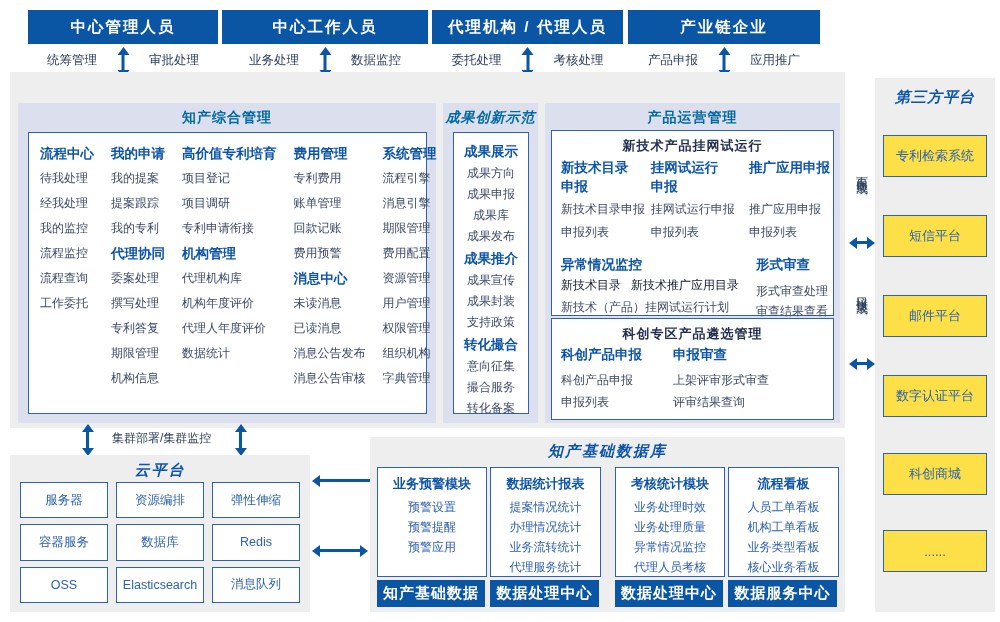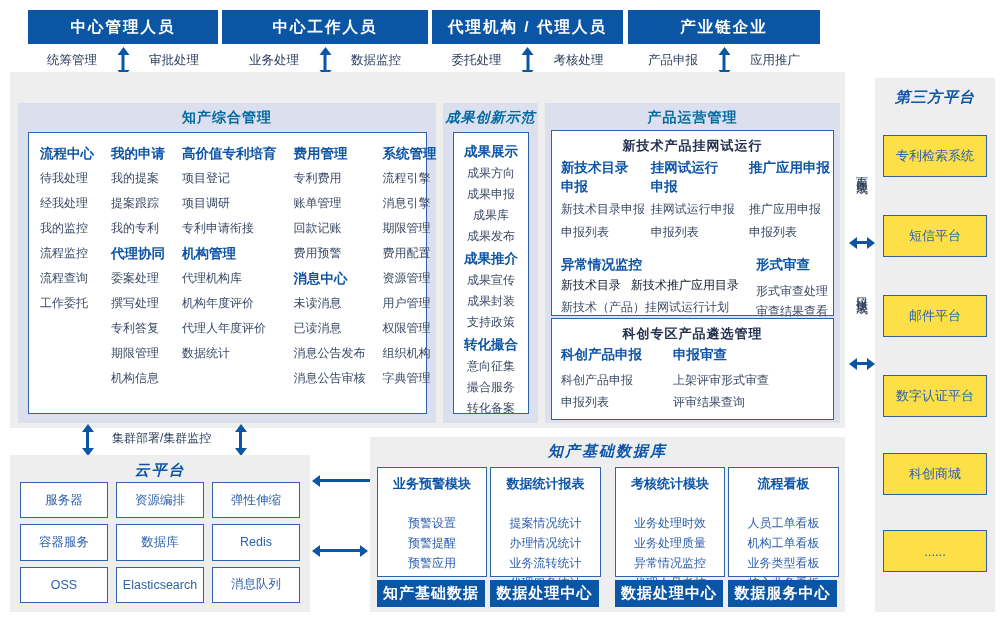--- a/index.html
+++ b/index.html
@@ -115,21 +115,21 @@
   
   .db{position:absolute;left:370px;top:437px;width:475px;height:175px;background:#eeeeef}
   .db-title{margin-top:5px;text-align:center;font-weight:bold;font-style:italic;font-size:15px;color:#0e55a7;letter-spacing:2px}
   .db-mods,.db-centers{position:absolute;inset:0}
   .mod{position:absolute;top:30px;height:108px;background:#fff;border:1.5px solid #2e63a9;text-align:center}
   .mod:nth-of-type(1),.center:nth-of-type(1){left:7px;width:108px}
   .mod:nth-of-type(2),.center:nth-of-type(2){left:120px;width:109px}
   .mod:nth-of-type(3),.center:nth-of-type(3){left:245px;width:108px}
   .mod:nth-of-type(4),.center:nth-of-type(4){left:358px;width:109px}
   .mod-head{margin-top:7px;font-size:13px;font-weight:bold;color:#0e55a7;white-space:nowrap}
-  .mod-items{margin-top:20px}
+  .mod-items{margin-top:4px}
   .mod-item{font-size:12px;color:#2e60ae;line-height:20px;white-space:nowrap}
   .center{position:absolute;top:143px;height:27px;background:#0b56a4;color:#fff;font-weight:bold;font-size:15px;
           display:flex;align-items:center;justify-content:center;letter-spacing:1px}
   #cd-arrow1{left:312px;top:474px;width:64px}
   #cd-arrow2{left:312px;top:544px;width:56px}
 </style>
 </head>
 <body>
 
 <div class="layer">

